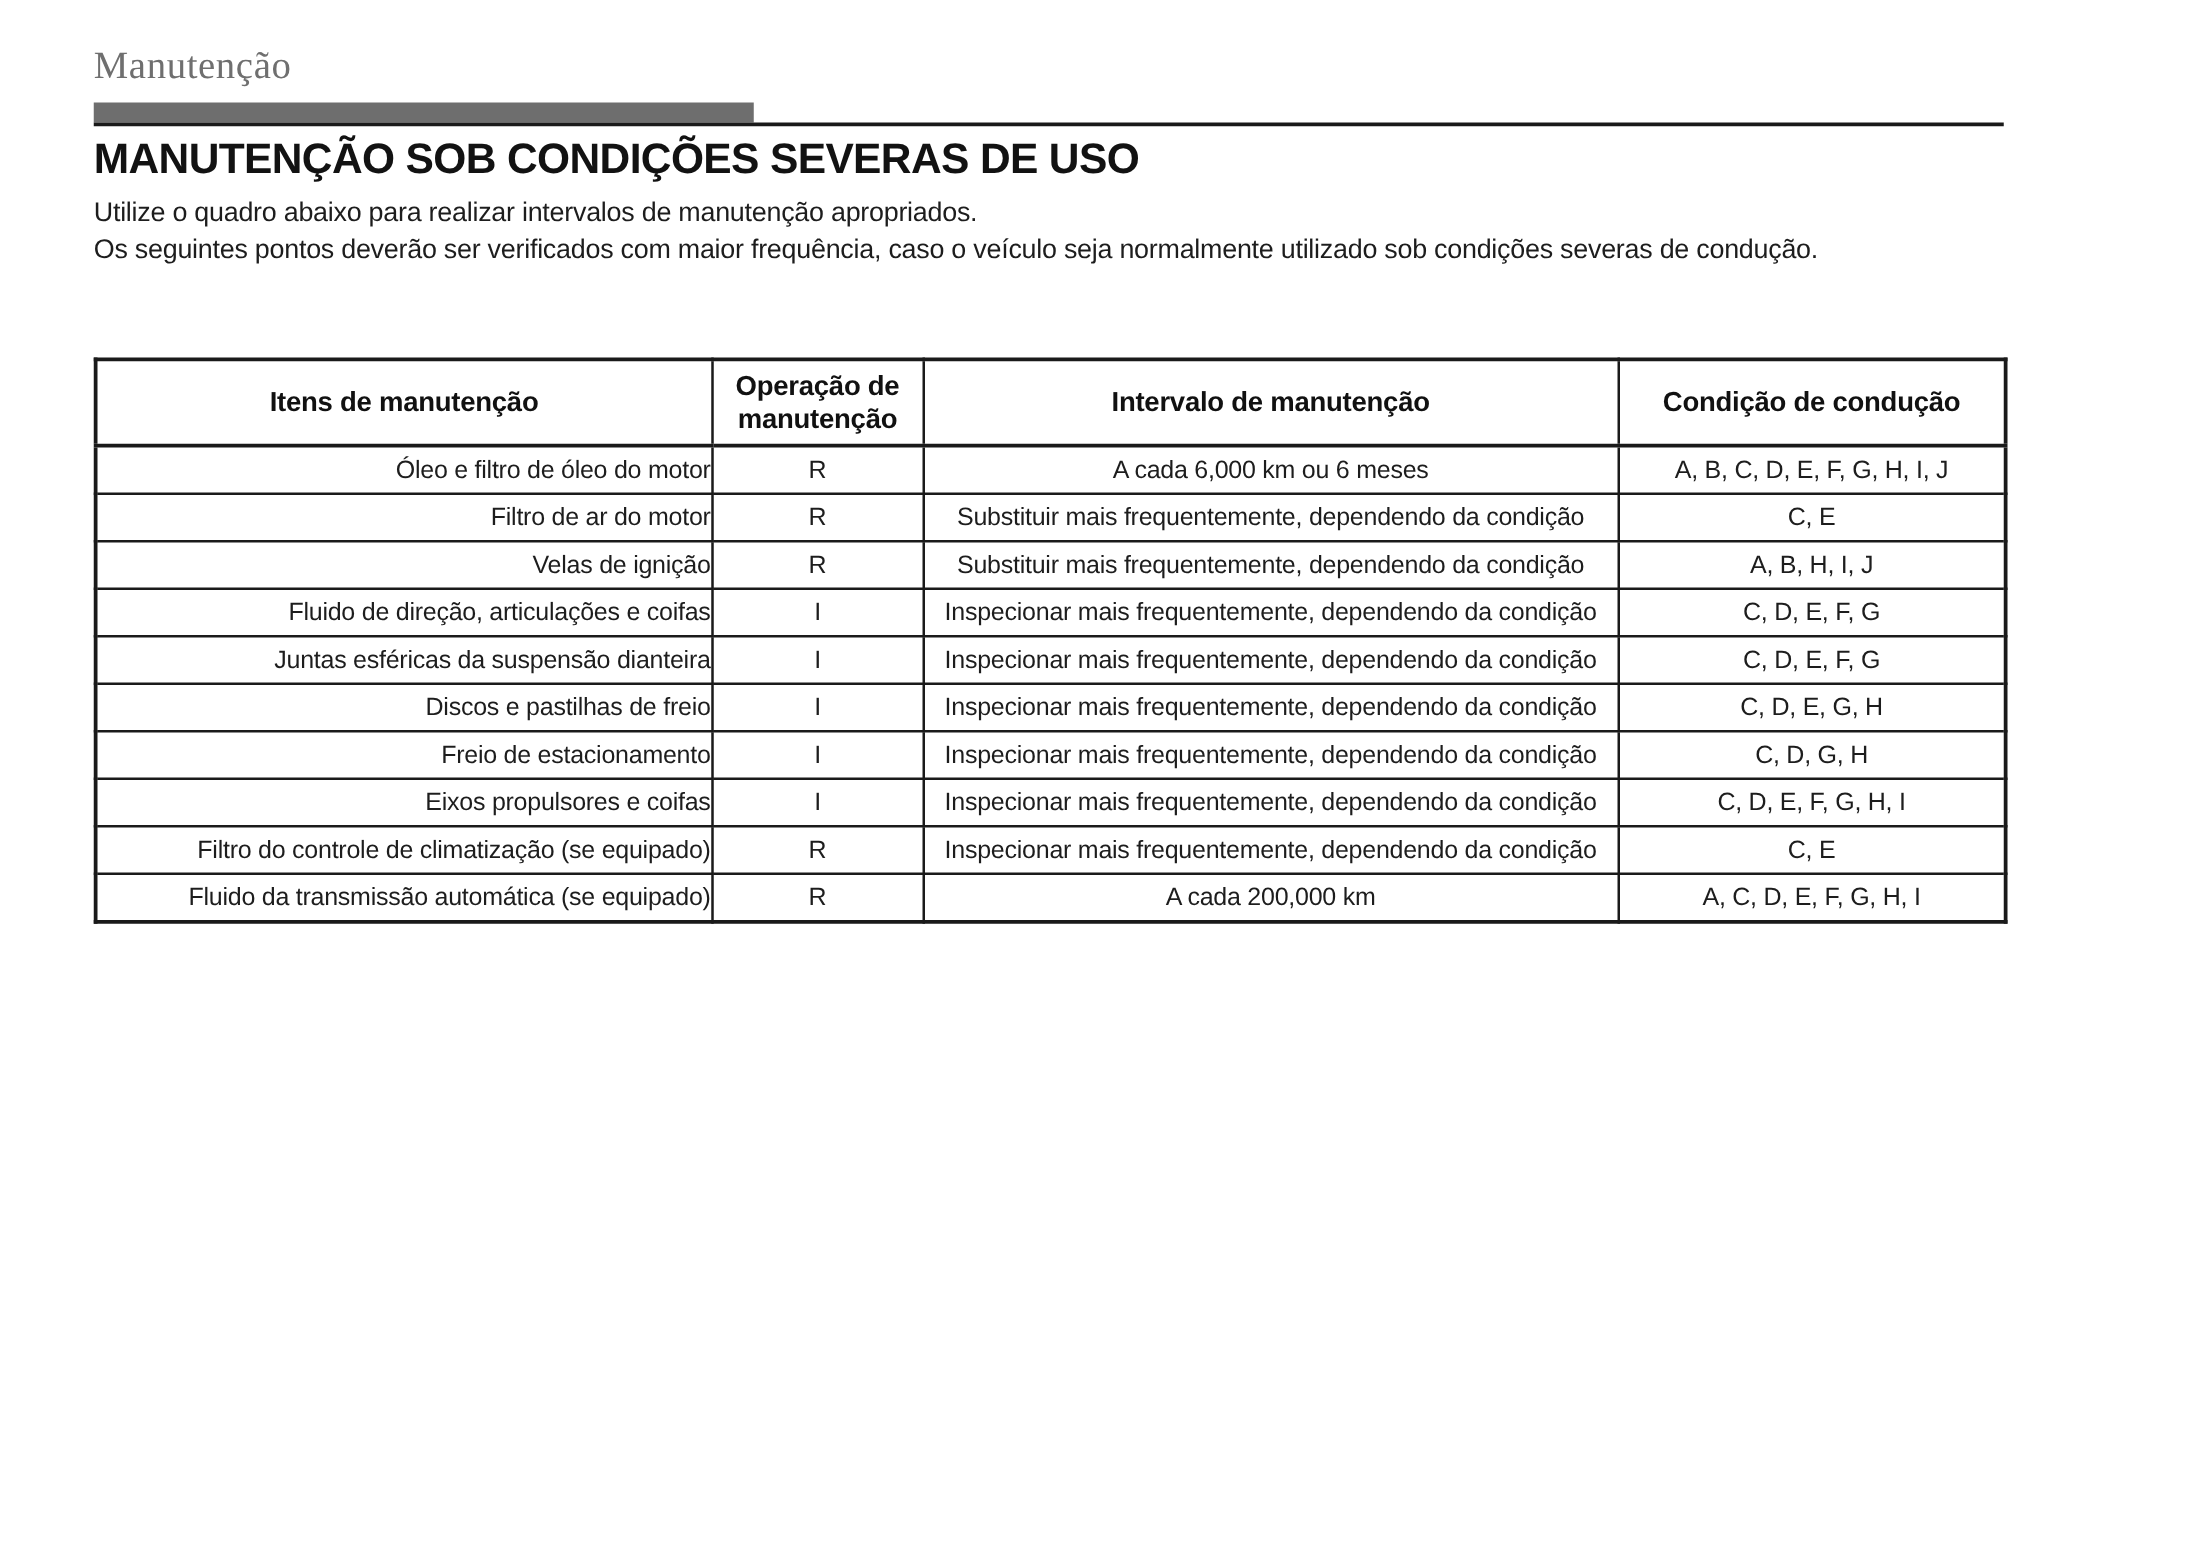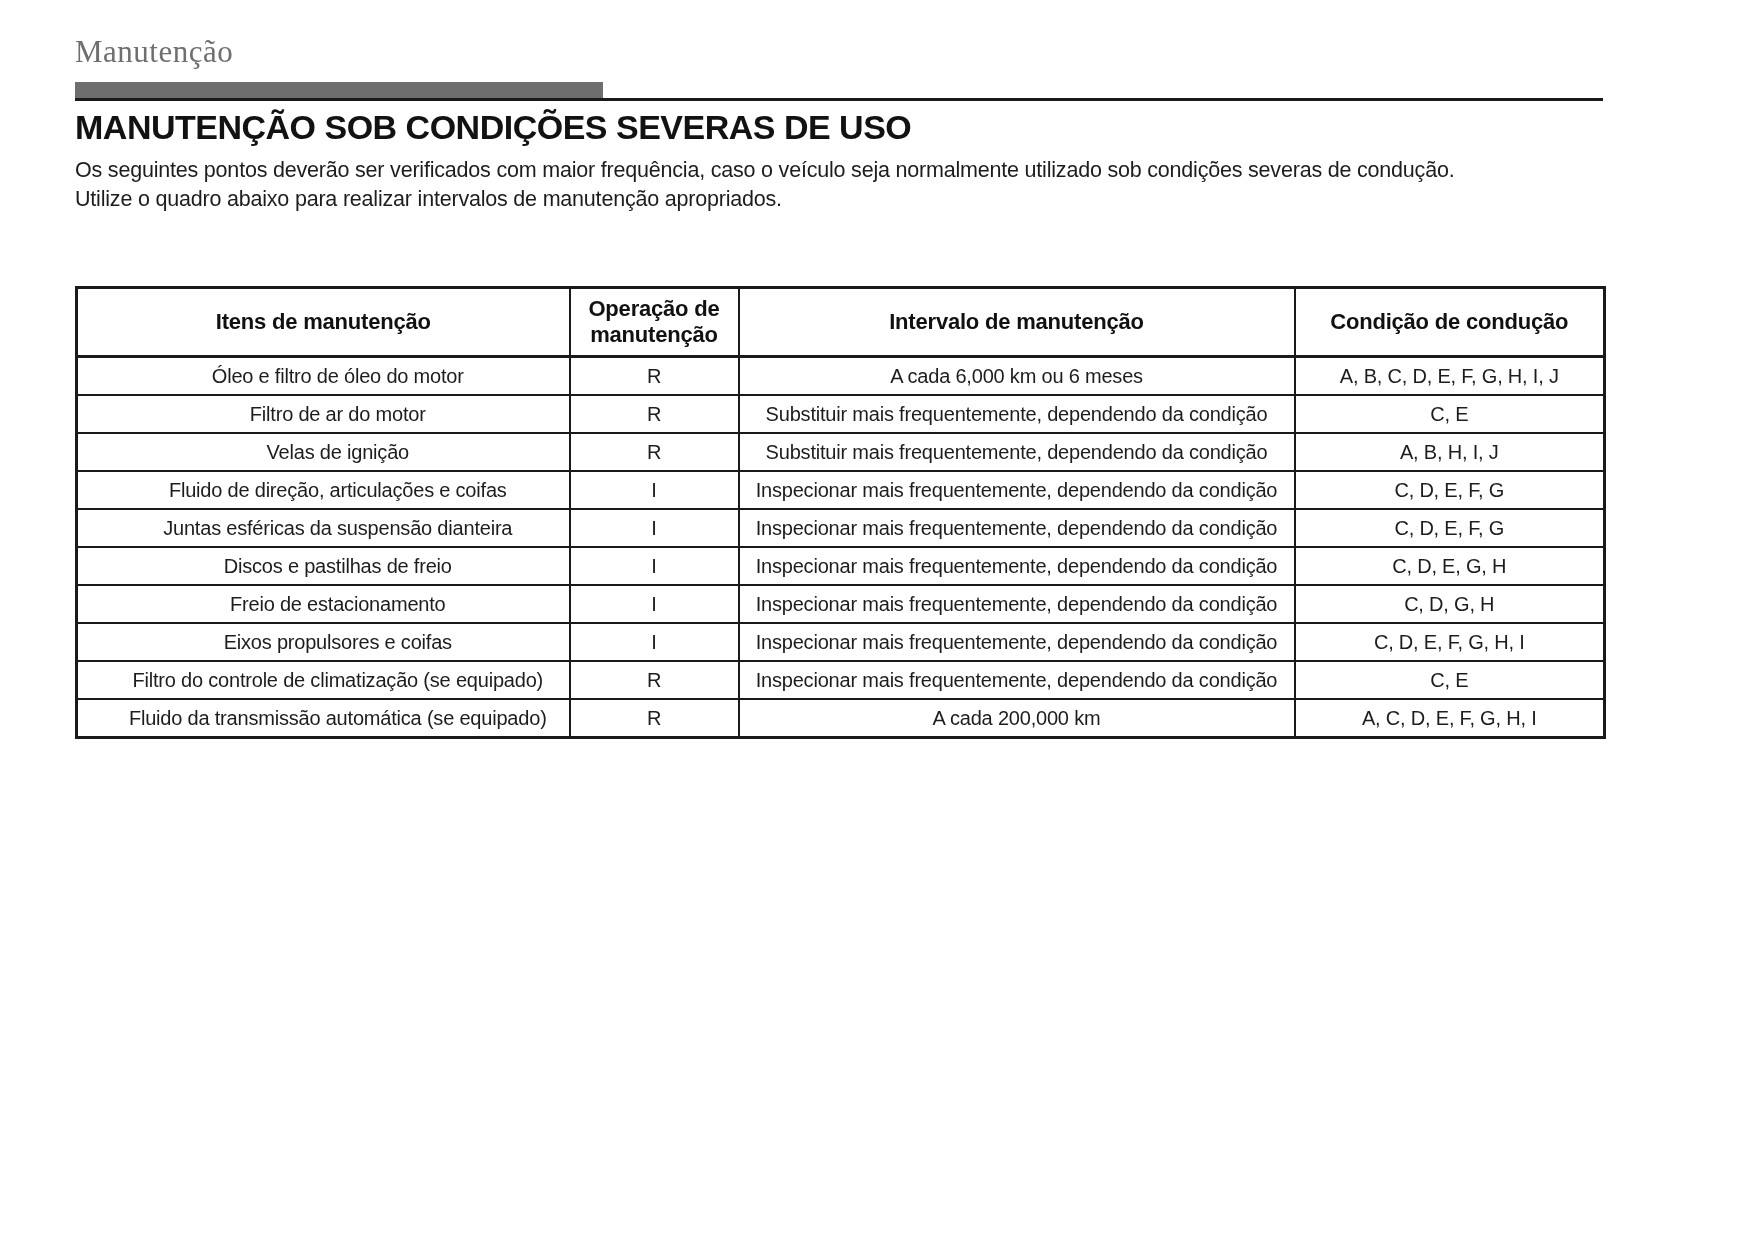--- a/index.html
+++ b/index.html
@@ -38,21 +38,21 @@
   .mtable th, .mtable td { border:2px solid #1a1a1a; padding:0; overflow:hidden; }
   .mtable thead th {
     height:66px; font-size:22px; font-weight:bold; text-align:center;
     border-bottom:3px solid #1a1a1a; letter-spacing:-0.2px; color:#111;
     padding:0 10px;
   }
   .mtable tbody td {
     height:36px; font-size:20px; text-align:center;
     letter-spacing:-0.2px; white-space:nowrap;
   }
-  .mtable tbody td.c1 { text-align:center; padding-left:29px; }
+  .mtable tbody td.c1 { text-align:right; padding-left:29px; }
 
   .hdash {
     position:absolute; left:0; top:1151px; width:1754px; height:3px;
     background:repeating-linear-gradient(90deg,#666666 0 11px,transparent 11px 19px);
   }
   .vdash {
     position:absolute; left:84px; top:1154px; width:3px; height:86px;
     background:repeating-linear-gradient(180deg,#666666 0 8px,transparent 8px 14px);
   }
   .pgchap {
@@ -69,22 +69,22 @@
 
 <div class="page">
 
   <div class="kicker">Manutenção</div>
   <div class="graybar"></div>
   <div class="rule"></div>
 
   <div class="title">MANUTENÇÃO SOB CONDIÇÕES SEVERAS DE USO</div>
 
   <div class="intro">
+    <div>Utilize o quadro abaixo para realizar intervalos de manutenção apropriados.</div>
     <div>Os seguintes pontos deverão ser verificados com maior frequência, caso o veículo seja normalmente utilizado sob condições severas de condução.</div>
-    <div>Utilize o quadro abaixo para realizar intervalos de manutenção apropriados.</div>
   </div>
 
   <table class="mtable">
     <colgroup>
       <col style="width:493px">
         <col style="width:169px">
         <col style="width:556px">
         <col style="width:310px">
     </colgroup>
     <thead>

